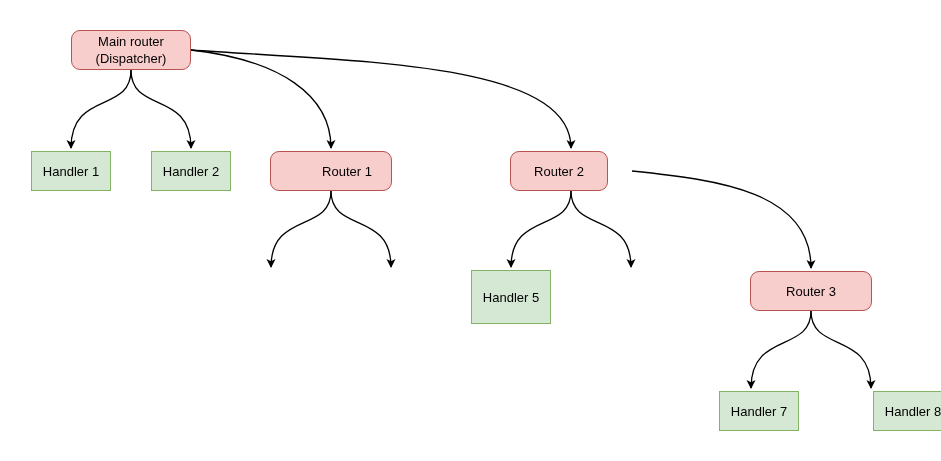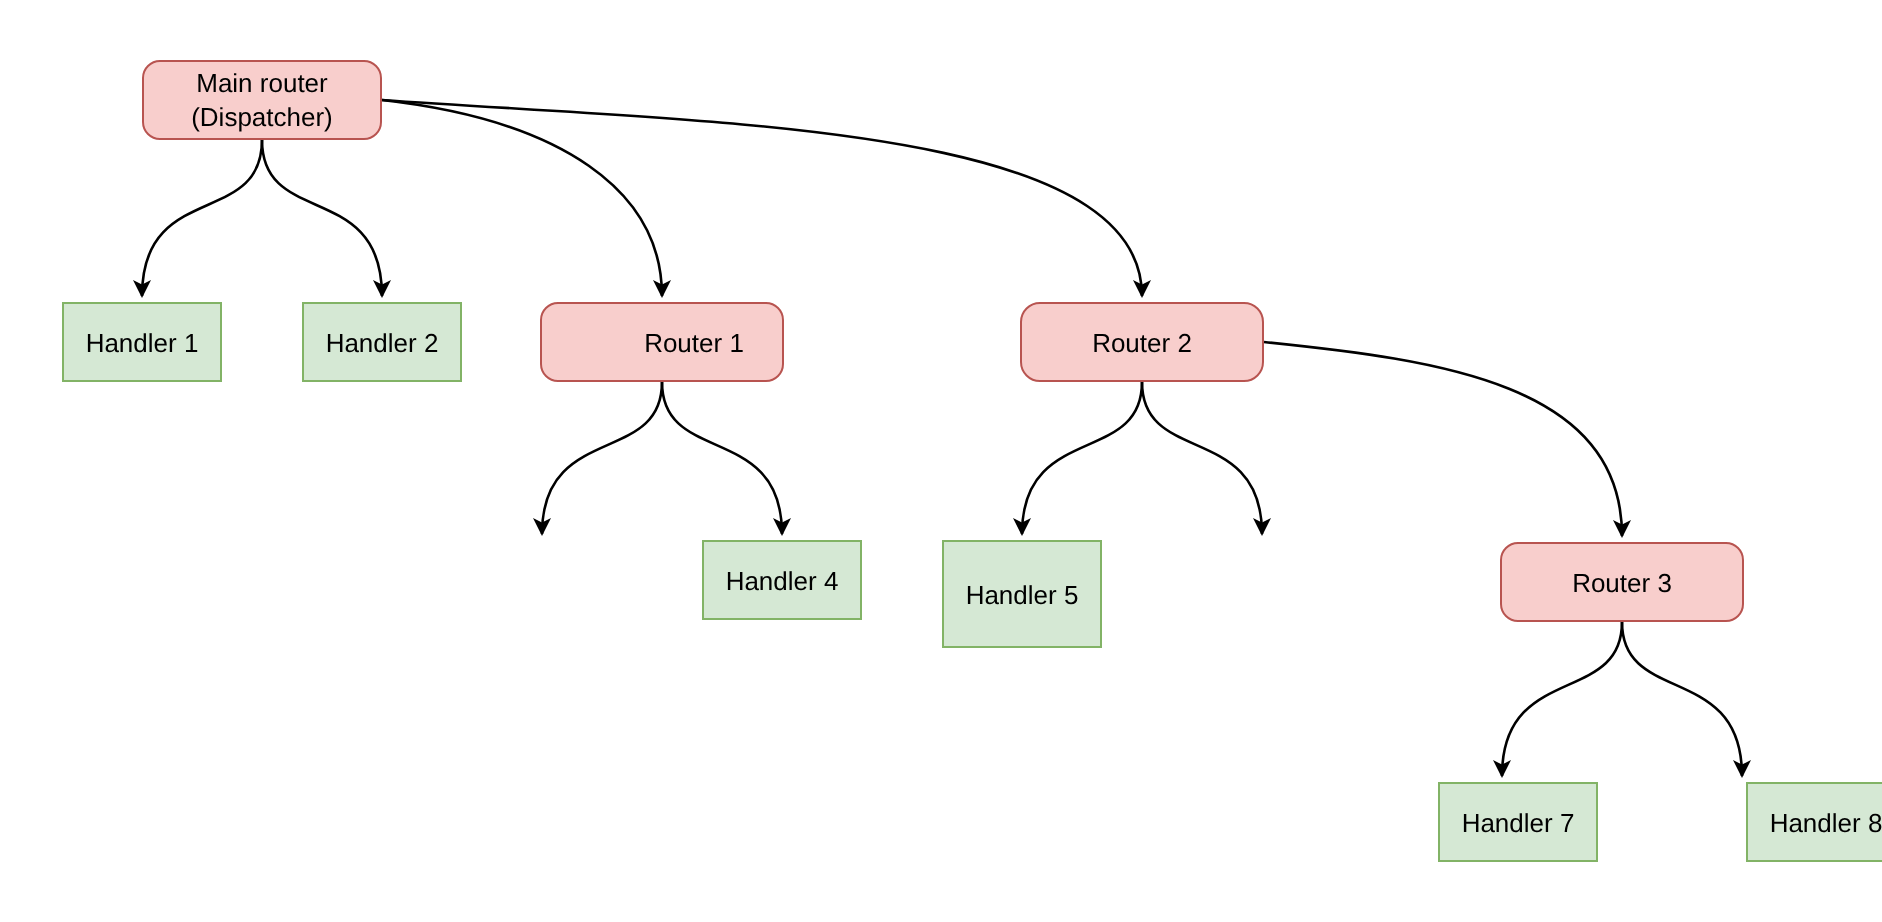--- a/index.html
+++ b/index.html
@@ -84,28 +84,25 @@
   </div>
 
   <div class="node handler" style="left:151px; top:151px; width:80px; height:40px;">
     <span>Handler 2</span>
   </div>
 
   <div class="node router" style="left:270px; top:151px; width:122px; height:40px;padding-left:32px;">
     <span>Router 1</span>
   </div>
 
-  <div class="node router" style="left:510px; top:151px; width:122px; height:40px;border-radius:10px;">
+  <div class="node router" style="left:510px; top:151px; width:98px; height:40px;">
     <span>Router 2</span>
   </div>
 
 
-  <div class="node handler" style="left:351px; top:270px; width:80px; height:40px;">
-    <span>Handler 4</span>
-  </div>
 
   <div class="node handler" style="left:471px; top:270px; width:80px; height:54px;">
     <span>Handler 5</span>
   </div>
 
 
   <div class="node router" style="left:750px; top:271px; width:122px; height:40px;">
     <span>Router 3</span>
   </div>
 

